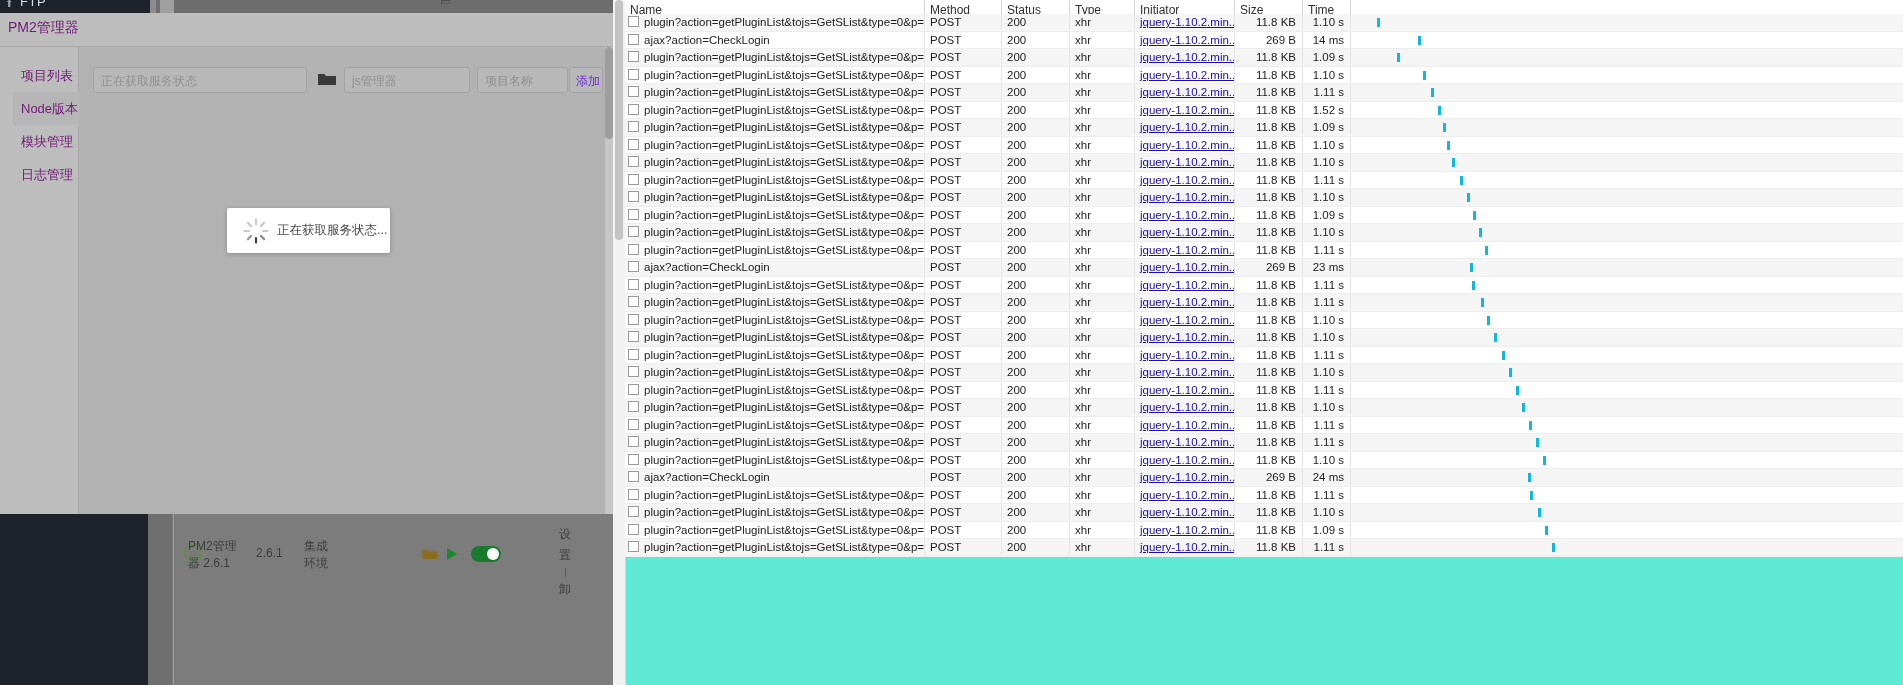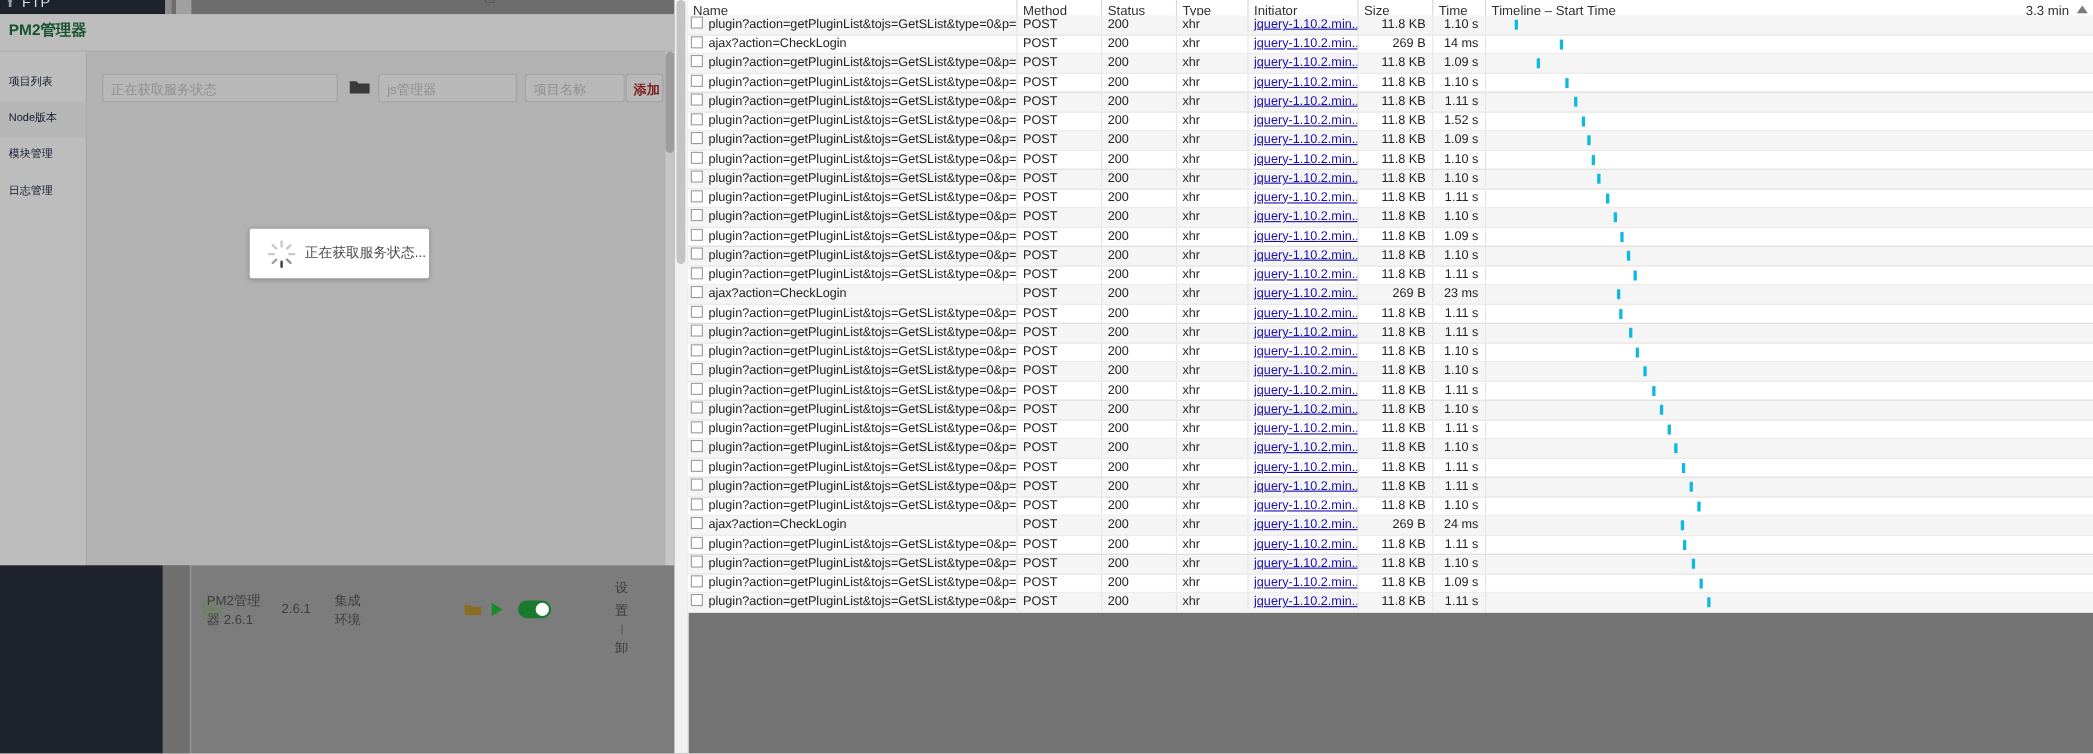--- a/index.html
+++ b/index.html
@@ -52,31 +52,31 @@
     background: #b2b2b2;
   }
 
   .app-header {
     position: absolute; left: 0; top: 0; width: 613px; height: 33px;
     background: #bdbdbd;
     border-bottom: 1px solid #aaaaaa;
   }
   .app-header .title {
     position: absolute; left: 8px; top: 6px;
-    font-size: 14px; color: #14532d; font-weight: bold;
+    font-size: 14px; color: #701a75;
   }
 
   .app-sidebar {
     position: absolute; left: 0; top: 34px; width: 78px; height: 467px;
     background: #bdbdbd;
     border-right: 1px solid #a8a8a8;
   }
   .side-item {
-    position: absolute; left: 0; width: 78px; height: 33px;
-    font-size: 10px; color: #0f172a;
+    position: absolute; left: 13px; width: 78px; height: 33px;
+    font-size: 13px; color: #701a75;
   }
   .side-item span { position: absolute; left: 8px; top: 8px; }
   .side-item.active { background: #b6b6b6; }
 
   .app-content {
     position: absolute; left: 79px; top: 34px; width: 528px; height: 467px;
     background: #b2b2b2;
   }
 
   .toolbar-row {
@@ -96,21 +96,21 @@
   #inp-rootdir { left: 14px; width: 214px; }
   #folder-btn  { position: absolute; left: 238px; top: 3px; width: 20px; height: 18px; }
   #inp-startfile { left: 265px; width: 126px; }
   #inp-projname  { left: 398px; width: 91px; }
   #add-btn {
     position: absolute; left: 490px; top: 0; width: 34px; height: 26px;
     background: #b8b8b8; border: 1px solid #a3a3a3; border-radius: 3px;
     box-sizing: border-box;
   }
   #add-btn span {
-    position: absolute; left: 6px; top: 5px; font-size: 12px; color: #7f1d1d; font-weight: bold;
+    position: absolute; left: 6px; top: 5px; font-size: 12px; color: #6d28d9;
   }
 
   .thead {
     position: absolute; left: 14px; top: 56px; width: 510px; height: 28px;
     background: #b6b6b6; border: 1px solid #ababab; box-sizing: border-box;
   }
   .thead .th {
     position: absolute; top: 6px; font-size: 12px; color: #8a8a8a;
   }
   .thead .th.op { color: #8a8a8a; }
@@ -193,21 +193,21 @@
   }
   #app-scroll .thumb {
     position: absolute; left: 0; top: 0; width: 8px; height: 92px;
     background: #9d9d9d; border-radius: 4px;
   }
 
   
   #devtools {
     position: absolute; left: 613px; top: 0;
     width: 1290px; height: 685px;
-    background: #737373;
+    background: #5eead4;
     font-family: "Liberation Sans", "DejaVu Sans", sans-serif;
     overflow: hidden;
   }
   #dt-scroll-left {
     position: absolute; left: 0; top: 0; width: 12px; height: 685px;
     background: #f1f1f1; border-right: 1px solid #d9d9d9;
   }
   #dt-scroll-left .thumb {
     position: absolute; left: 2px; top: 0; width: 8px; height: 240px;
     background: #c4c4c4; border-radius: 4px;
@@ -422,25 +422,20 @@
     <div id="dt-table">
 
       <div class="dt-head">
         <div class="hc" style="left:0px;width:300px">Name</div>
         <div class="hc" style="left:300px;width:77px">Method</div>
         <div class="hc" style="left:377px;width:68px">Status</div>
         <div class="hc" style="left:445px;width:65px">Type</div>
         <div class="hc" style="left:510px;width:100px">Initiator</div>
         <div class="hc" style="left:610px;width:68px">Size</div>
         <div class="hc" style="left:678px;width:48px">Time</div>
-        <div class="hc last" style="left:726px;width:552px">
-          <span>Timeline – Start Time</span>
-          <span class="right">3.3 min</span>
-          <span class="sortcaret"></span>
-        </div>
       </div>
 
       <div class="dt-rows" id="rows-host">
           <div class="dt-row odd" style="top: -8px;">
             <div class="cell namecell" style="left: 0px; width: 300px;"><span class="cb"></span><span>plugin?action=getPluginList&amp;tojs=GetSList&amp;type=0&amp;p=1</span></div>
             <div class="cell " style="left: 300px; width: 77px;">POST</div>
             <div class="cell " style="left: 377px; width: 68px;">200</div>
             <div class="cell " style="left: 445px; width: 65px;">xhr</div>
             <div class="cell " style="left: 510px; width: 100px;"><span class="initlink">jquery-1.10.2.min....</span></div>
             <div class="cell num" style="left: 610px; width: 68px;">11.8 KB</div>

